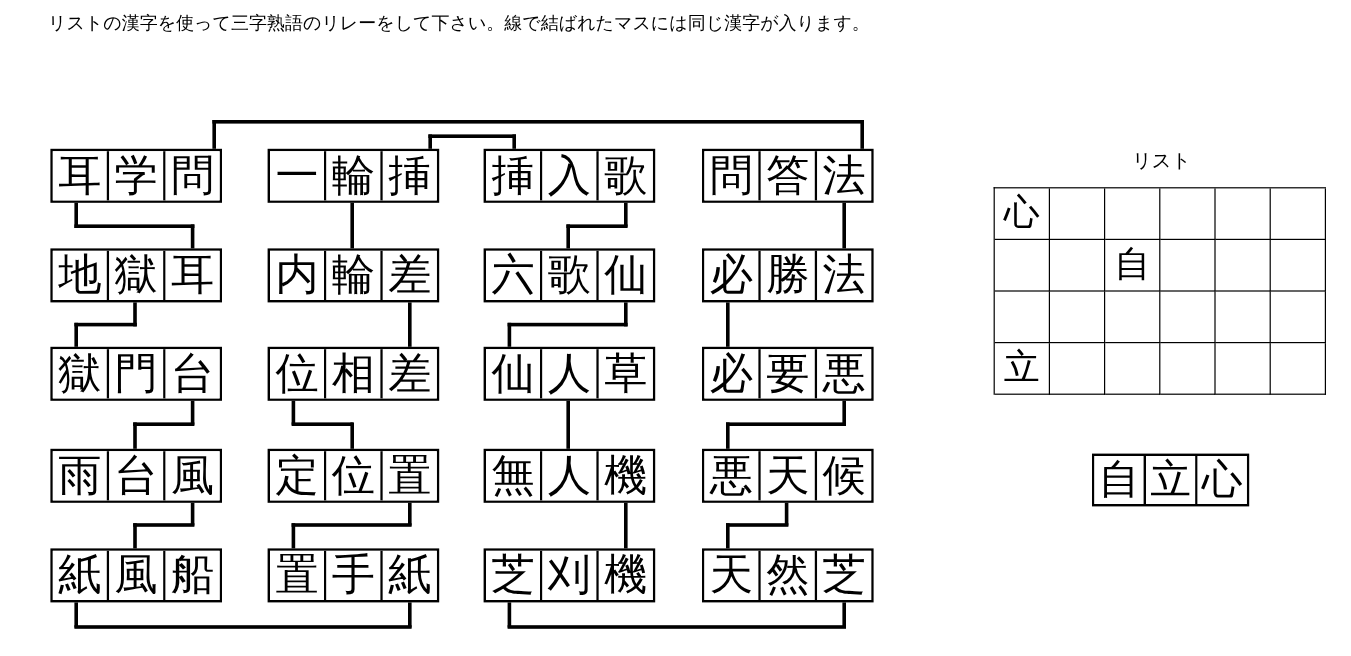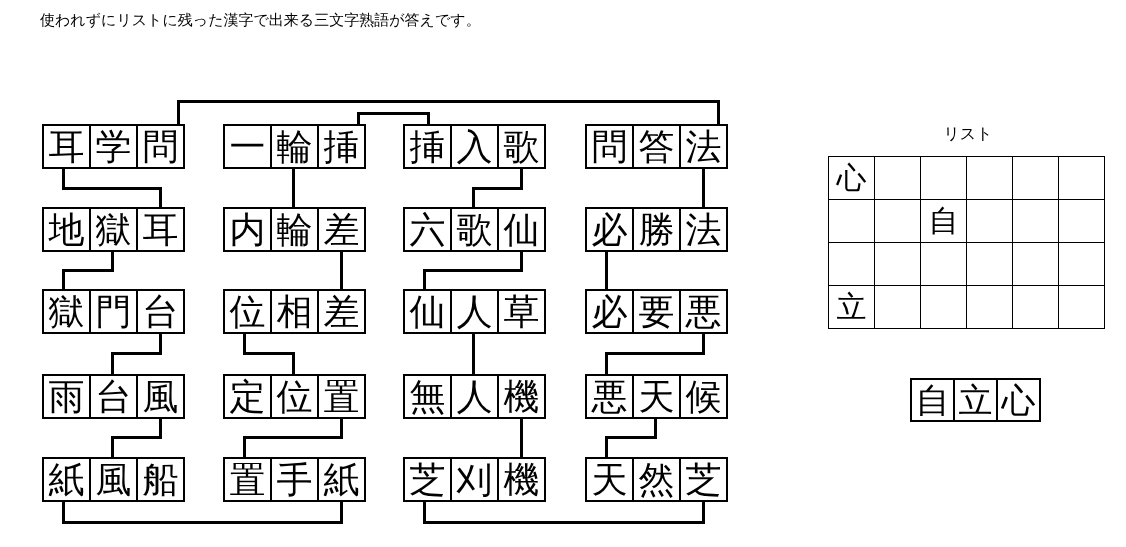--- a/index.html
+++ b/index.html
@@ -122,21 +122,21 @@
   #answer-box .kanji-cell {
     width: 41px;
     height: 40px;
     font-size: 34px;
   }
 </style>
 </head>
 <body>
 
 <div class="instructions">
-  <div class="instr-line l2">使われずにリストに残った漢字で出来る三文字熟語が答えです。</div>
+  <div class="instr-line l1">リストの漢字を使って三字熟語のリレーをして下さい。線で結ばれたマスには同じ漢字が入ります。</div>
 </div>
 
 <div id="puzzle-area">
 
   <div class="conn v" style="left:177px; top:100px; height:25px;"></div>
   <div class="conn h" style="left:177px; top:100px; width:543px;"></div>
   <div class="conn v" style="left:717px; top:100px; height:25px;"></div>
 
   <div class="conn v" style="left:357px; top:112px; height:13px;"></div>
   <div class="conn h" style="left:357px; top:112px; width:73px;"></div>

